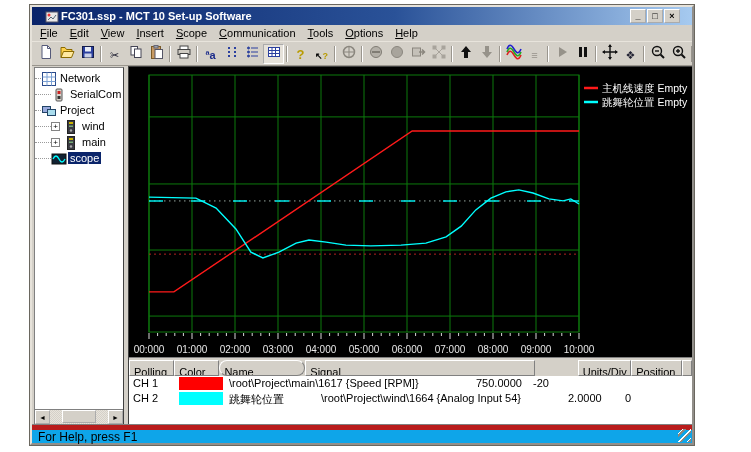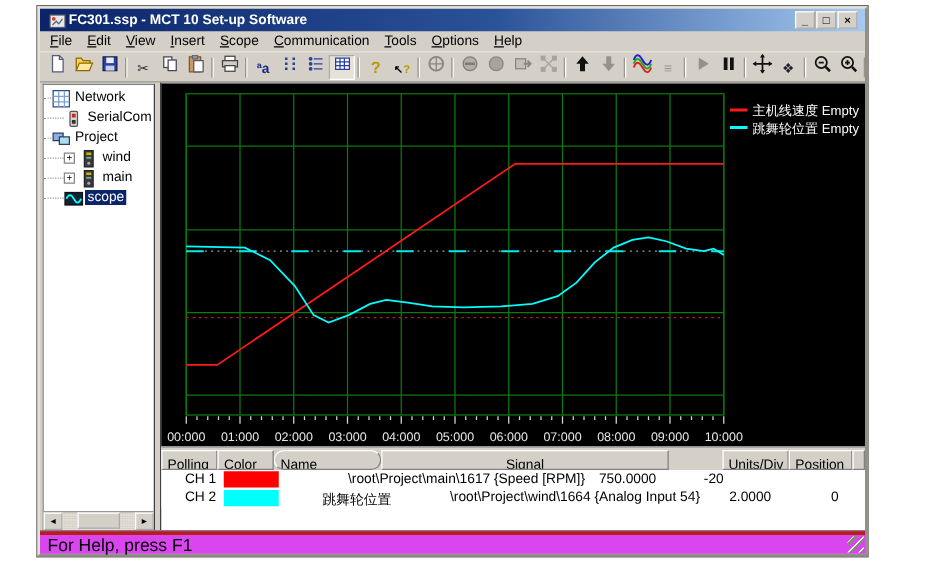--- a/index.html
+++ b/index.html
@@ -2,21 +2,21 @@
 <html><head>
 <meta charset="utf-8">
 <style>
   html,body{margin:0;padding:0;background:#fff;}
   *{box-sizing:border-box;font-family:"Liberation Sans",sans-serif;}
   .canvas{position:relative;width:751px;height:452px;background:#fff;overflow:hidden;}
   .window{position:absolute;left:30px;top:5px;width:664px;height:440px;background:#d4d0c8;
           border:2px outset #e6e2da;box-shadow:0 0 0 1px #6a675f;display:flex;flex-direction:column;}
   
   .titlebar{height:18px;background:linear-gradient(90deg,#0a246a 0%,#2a5298 55%,#a6caf0 100%);
-            display:flex;align-items:center;padding:0 6px;flex:0 0 auto;}
+            display:flex;align-items:center;padding:0 12px;flex:0 0 auto;}
   .titlebar .ticon{width:14px;height:14px;margin-right:3px;flex:0 0 auto;}
   .titlebar .ttext{color:#fff;font-size:11px;font-weight:bold;white-space:nowrap;overflow:hidden;flex:1;}
   .tbtn{width:16px;height:14px;background:#d4d0c8;border:1px outset #fff;font-size:9px;font-weight:bold;
         display:flex;align-items:center;justify-content:center;margin-left:1px;color:#000;line-height:1;}
   
   .menubar{height:17px;display:flex;align-items:center;padding-left:2px;flex:0 0 auto;border-bottom:1px solid #e8e4dc;}
   .menu-item{font-size:11px;padding:1px 6px;color:#000;white-space:nowrap;}
   .menu-item .u{text-decoration:underline;}
   
   .toolbar{height:24px;display:flex;align-items:center;padding-left:3px;flex:0 0 auto;overflow:hidden;
@@ -43,25 +43,25 @@
   .sthumb{position:absolute;left:12px;top:0;width:34px;height:13px;background:#d4d0c8;border:1px outset #fff;}
   .splitter{width:4px;flex:0 0 auto;background:#d4d0c8;}
   .scopepanel{flex:1;display:flex;flex-direction:column;background:#fff;border-left:1px solid #404040;border-top:1px solid #404040;overflow:hidden;}
   .chartwrap{flex:0 0 auto;height:290px;background:#000;}
   .tablegap{height:3px;background:#d4d0c8;border-top:1px solid #808080;}
   
   .gridhdr{display:flex;height:16px;flex:0 0 auto;background:#d4d0c8;}
   .hcell{font-size:11px;padding:5px 4px;background:#d4d0c8;border-top:1px solid #fff;border-left:1px solid #fff;
          border-right:1px solid #808080;border-bottom:1px solid #808080;white-space:nowrap;overflow:hidden;}
   .grow{display:flex;height:15px;background:#fff;flex:0 0 auto;}
-  .ccell{font-size:11px;padding:1px 4px;white-space:nowrap;overflow:hidden;color:#000;text-align:right;}
+  .ccell{font-size:11px;padding:1px 4px;white-space:nowrap;overflow:hidden;color:#000;}
   .swatch{height:13px;margin:1px 2px;}
   
-  .statusbar{height:18px;flex:0 0 auto;background:#d946ef;border-top:3px solid #b91c1c;box-shadow:0 -1px 0 #808080;
-             display:flex;align-items:center;font-size:14px;padding-left:6px;position:relative;}
+  .statusbar{height:18px;flex:0 0 auto;background:#0ea5e9;border-top:5px solid #b91c1c;box-shadow:0 -1px 0 #808080;
+             display:flex;align-items:center;font-size:12px;padding-left:6px;position:relative;}
   .grip{position:absolute;right:1px;bottom:1px;width:13px;height:13px;
         background:repeating-linear-gradient(135deg,transparent 0 3px,#fff 3px 4px,#8a867e 4px 6px);}
 </style>
 </head>
 <body>
 
 <div class="canvas">
   <div class="window">
 
     <div class="titlebar">
@@ -425,21 +425,21 @@
               <line x1="455" y1="21" x2="469" y2="21" stroke="#ff1a1a" stroke-width="2.5"></line>
               <text x="473" y="25" fill="#fff" font-size="10.5" font-family="Liberation Sans,sans-serif">主机线速度 Empty</text>
               <line x1="455" y1="35" x2="469" y2="35" stroke="#00ffff" stroke-width="2.5"></line>
               <text x="473" y="39" fill="#fff" font-size="10.5" font-family="Liberation Sans,sans-serif">跳舞轮位置 Empty</text>
             </svg></div>
         <div class="tablegap"></div>
         <div class="gridhdr" id="gridhdr">
             <span class="hcell" style="width: 48px;">Polling</span>
             <span class="hcell" style="width: 48px;">Color</span>
             <span class="hcell" style="width: 92px; border-radius: 8px;">Name</span>
-            <span class="hcell" style="width: 247px; text-align: center;">Signal</span>
+            <span class="hcell" style="width: 247px;">Signal</span>
             <span class="hcell" style="width: 57px; margin-left: 43px;">Units/Div</span>
             <span class="hcell" style="width: 54px;">Position</span>
             <span class="hcell" style="flex: 1 1 0%;"></span>
           </div>
         <div id="gridrows">
             <div class="grow">
               <span class="ccell" style="width:48px">CH 1</span>
               <span class="ccell" style="width:48px;padding:0">
                 <span class="swatch" style="display:block;background:#ff0000"></span>
               </span>

